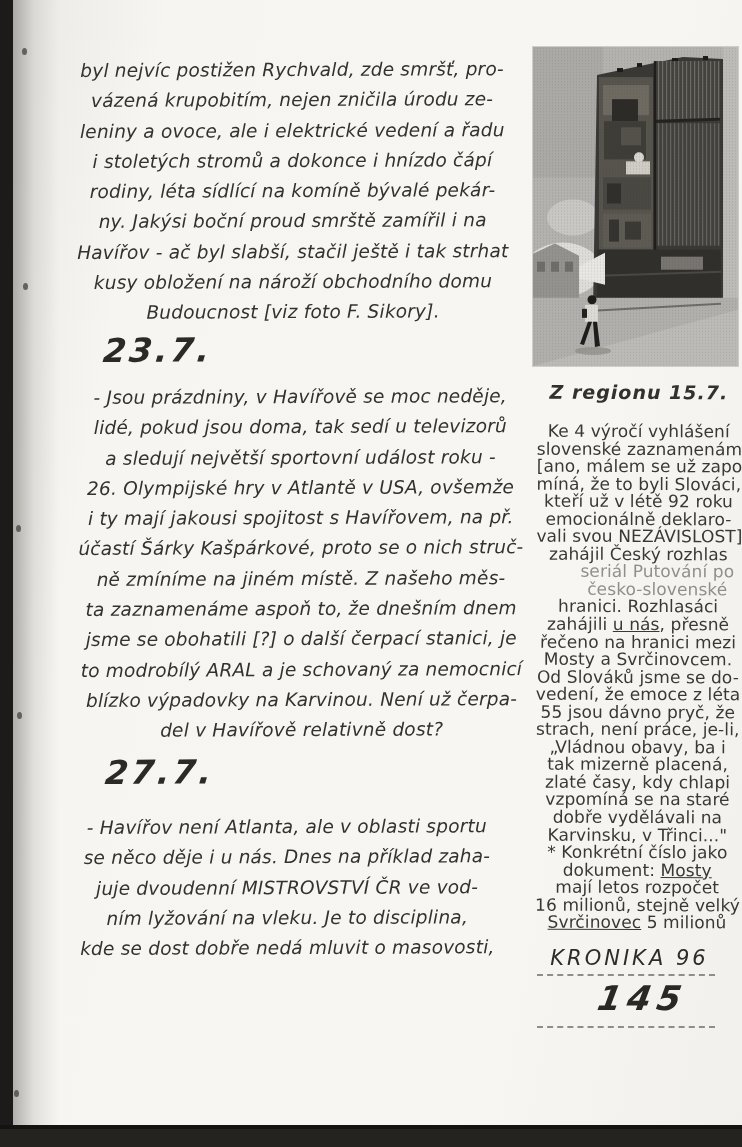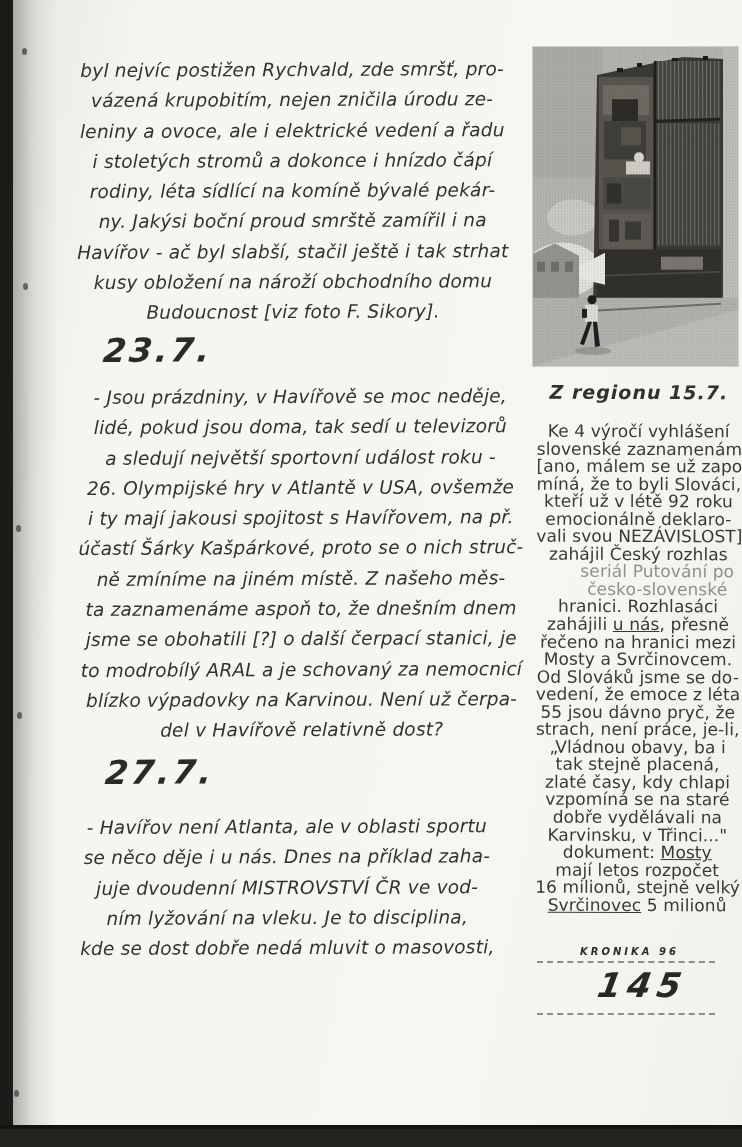--- a/index.html
+++ b/index.html
@@ -39,21 +39,21 @@
   .margin-col { position:absolute; left:536px; top:381px; width:204px; transform:rotate(.2deg); }
   .margin-heading { font-style:italic; font-weight:bold; font-size:19px; letter-spacing:1px;
                     color:#33312d; margin-bottom:20px; white-space:nowrap; }
   .m-line { font-size:17px; line-height:17.55px; letter-spacing:.1px;
             white-space:nowrap; color:#3a3833; }
   .m-line .u { text-decoration:underline; }
   .faded { color:#918f8a;margin-left:38px; }
 
   
   .footer { position:absolute; left:537px; top:946px; width:185px; }
-  .kronika { font-weight:bold; font-style:italic; font-size:10px; letter-spacing:3px;
+  .kronika { font-weight:normal; font-style:italic; font-size:21px; letter-spacing:3px;
              color:#2e2c29; white-space:nowrap; }
   .rule { border-bottom:2px dashed #8f8d88; height:4px; width:178px; }
   .page-num { font-weight:bold; font-style:italic; font-size:34px; letter-spacing:6px;
               color:#2a2825; margin:2px 0 0 26px; transform:skewX(-10deg); }
 </style>
 </head>
 <body>
 
 <div class="scan">
 
@@ -197,25 +197,26 @@
 
     <div class="m-line"><span>zahájili </span><span class="u">u nás</span><span>, přesně</span></div>
 
     <div class="m-line">řečeno na hranici mezi</div>
     <div class="m-line">Mosty a Svrčinovcem.</div>
     <div class="m-line">Od Slováků jsme se do-</div>
     <div class="m-line">vedení, že emoce z léta</div>
     <div class="m-line">55 jsou dávno pryč, že</div>
     <div class="m-line">strach, není práce, je-li,</div>
     <div class="m-line">„Vládnou obavy, ba i</div>
-    <div class="m-line">tak stejně placená,</div>
+    <div class="m-line">tak mizerně placená,</div>
     <div class="m-line">zlaté časy, kdy chlapi</div>
     <div class="m-line">vzpomíná se na staré</div>
     <div class="m-line">dobře vydělávali na</div>
     <div class="m-line">Karvinsku, v Třinci..."</div>
+    <div class="m-line">* Konkrétní číslo jako</div>
 
     <div class="m-line"><span>dokument: </span><span class="u">Mosty</span></div>
 
     <div class="m-line">mají letos rozpočet</div>
     <div class="m-line">16 milionů, stejně velký</div>
 
     <div class="m-line"><span class="u">Svrčinovec</span><span> 5 milionů</span></div>
   </div>
 
   <div class="footer">

